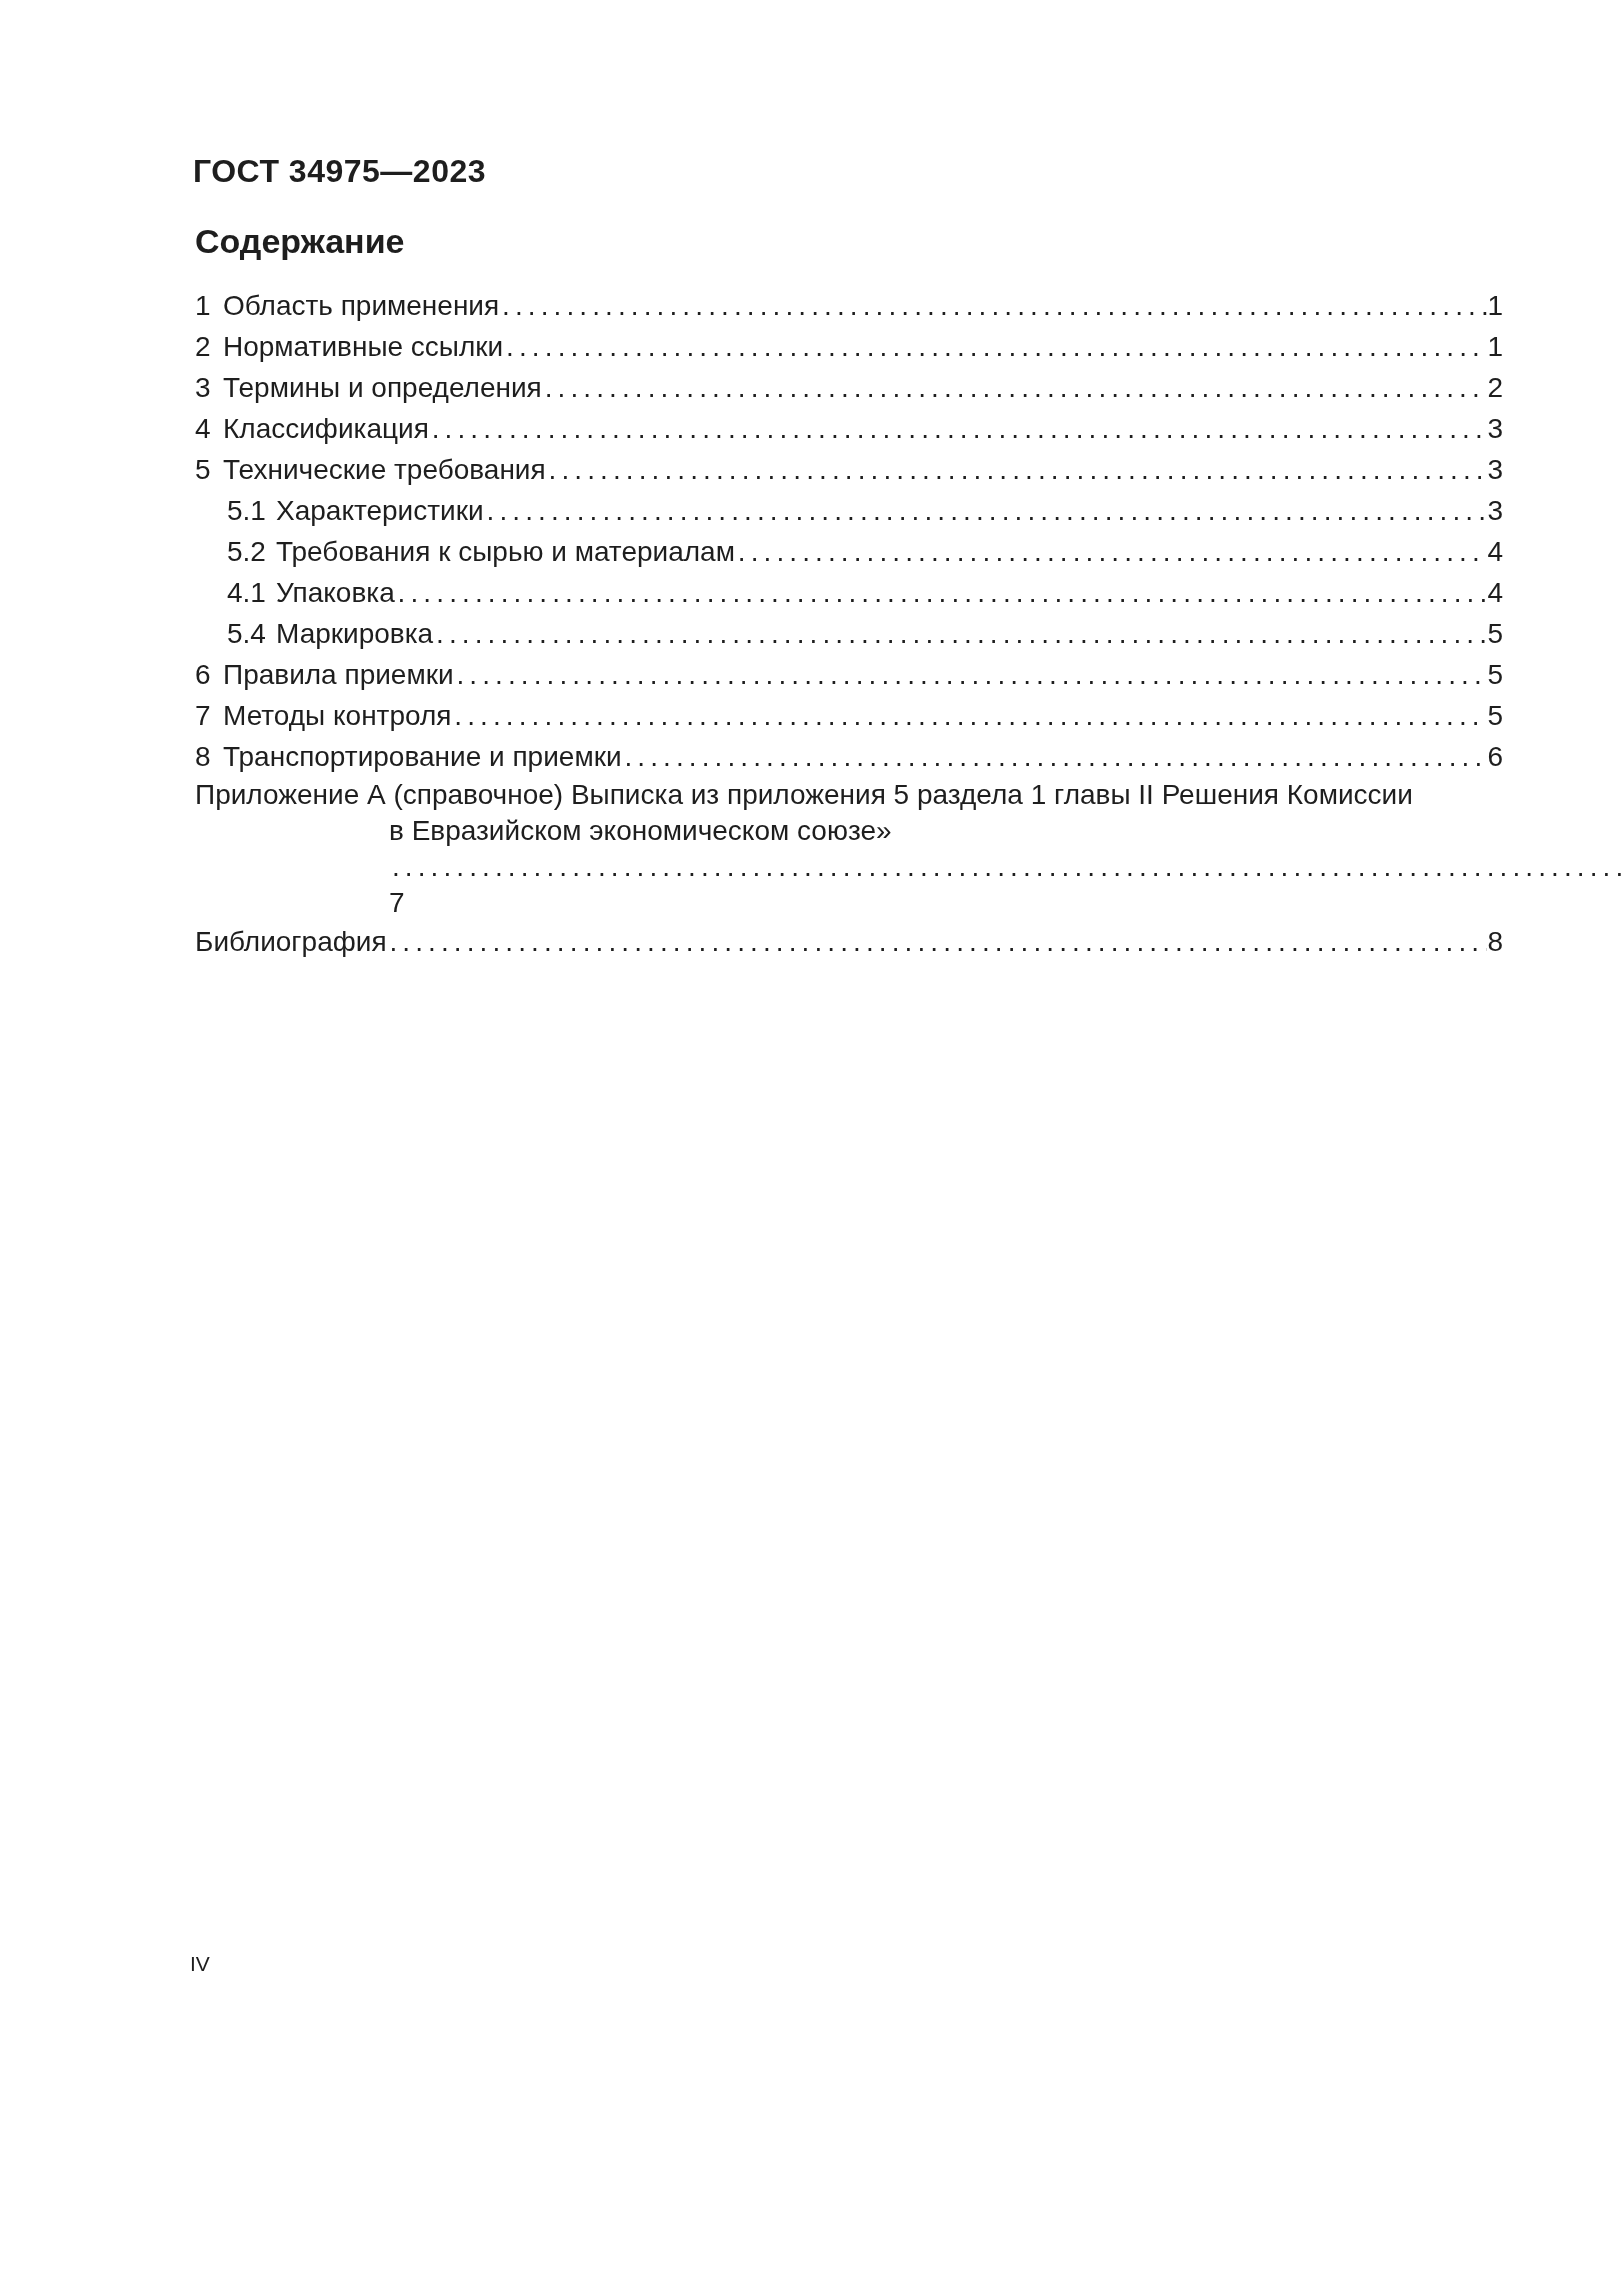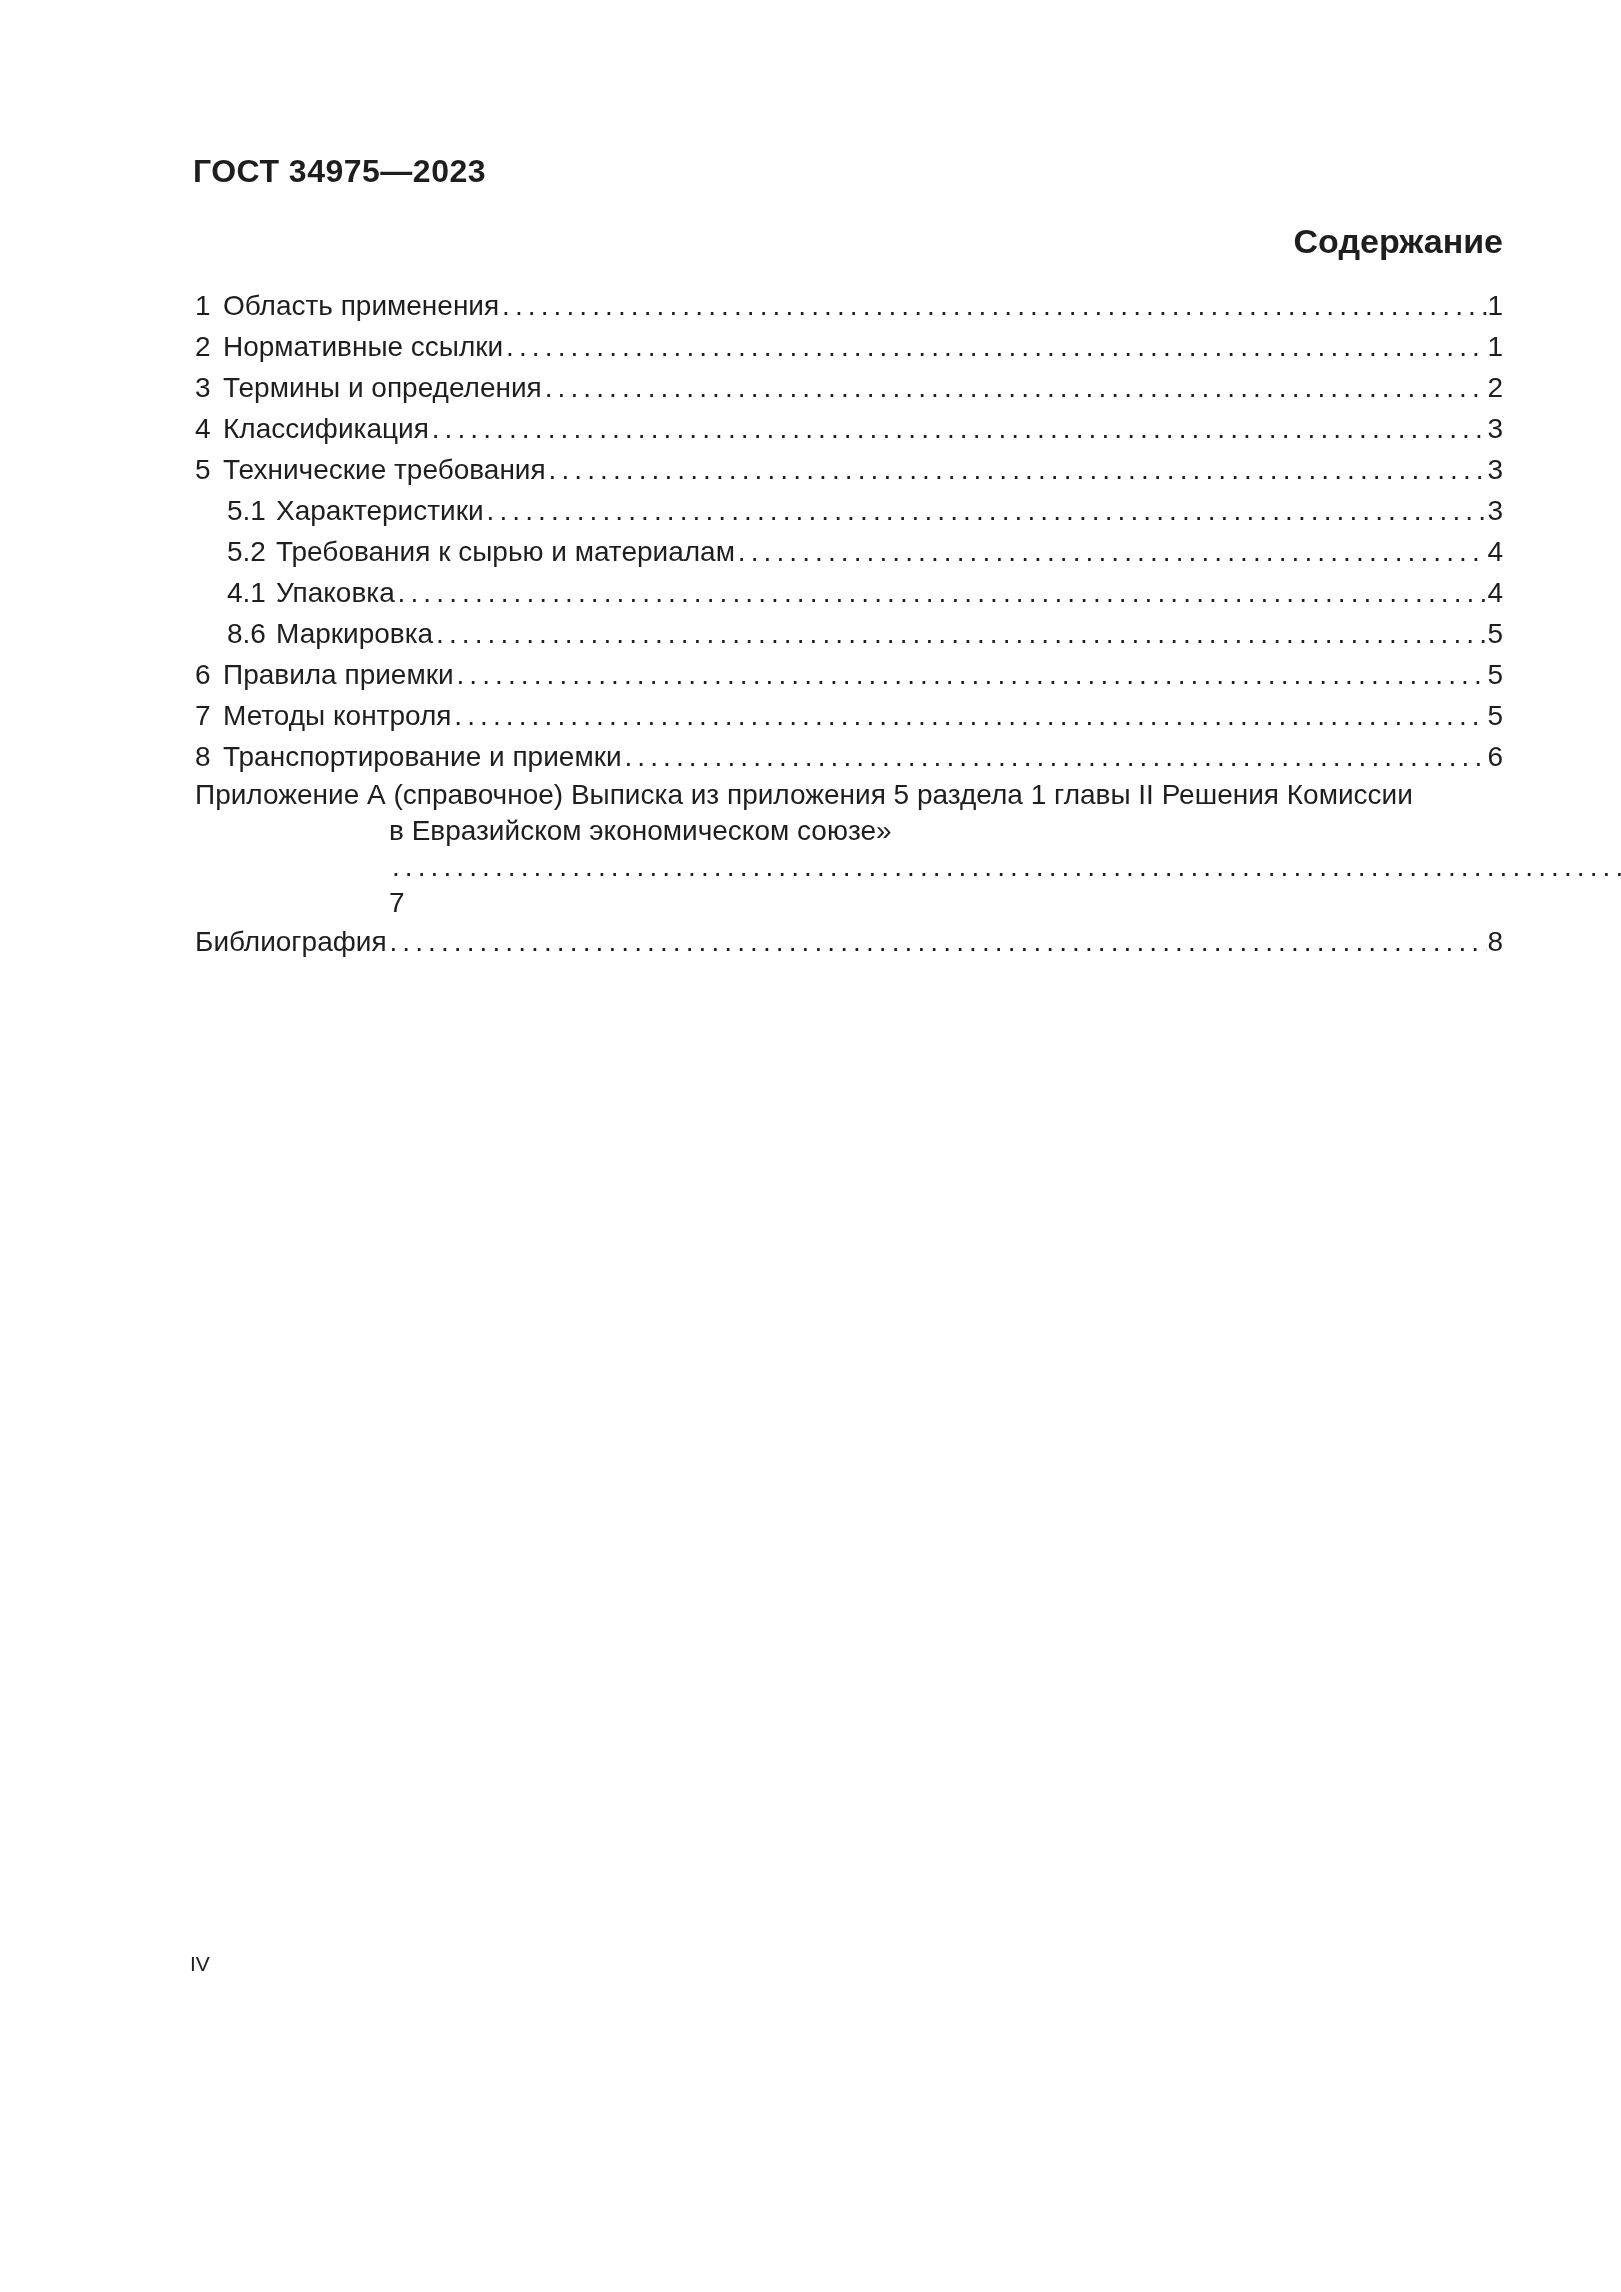--- a/index.html
+++ b/index.html
@@ -11,21 +11,21 @@
     color:#1e1e1e;
     overflow:hidden;
   }
   .doc-header{
     position:absolute;left:193px;top:153px;
     font-size:32px;font-weight:bold;letter-spacing:0.5px;
     white-space:nowrap;
   }
   .doc-title{
     position:absolute;left:195px;top:222px;width:1308px;
-    font-size:34px;font-weight:bold;text-align:right;
+    font-size:34px;font-weight:bold;text-align:left;
   }
   .toc{
     position:absolute;left:195px;top:285px;width:1308px;
     font-size:28px;
   }
   .row{
     display:flex;align-items:baseline;
     line-height:41px;white-space:nowrap;
   }
   .num{flex:0 0 auto;width:28px;}
@@ -108,21 +108,21 @@
   </div>
 
   <div class="row sub">
     <span class="num">4.1</span>
     <span class="lbl">Упаковка</span>
     <span class="dots">........................................................................................................................</span>
     <span class="pg">4</span>
   </div>
 
   <div class="row sub">
-    <span class="num">8.6</span>
+    <span class="num">5.4</span>
     <span class="lbl">Маркировка</span>
     <span class="dots">........................................................................................................................</span>
     <span class="pg">5</span>
   </div>
 
   <div class="row">
     <span class="num">6</span>
     <span class="lbl">Правила приемки</span>
     <span class="dots">........................................................................................................................</span>
     <span class="pg">5</span>

